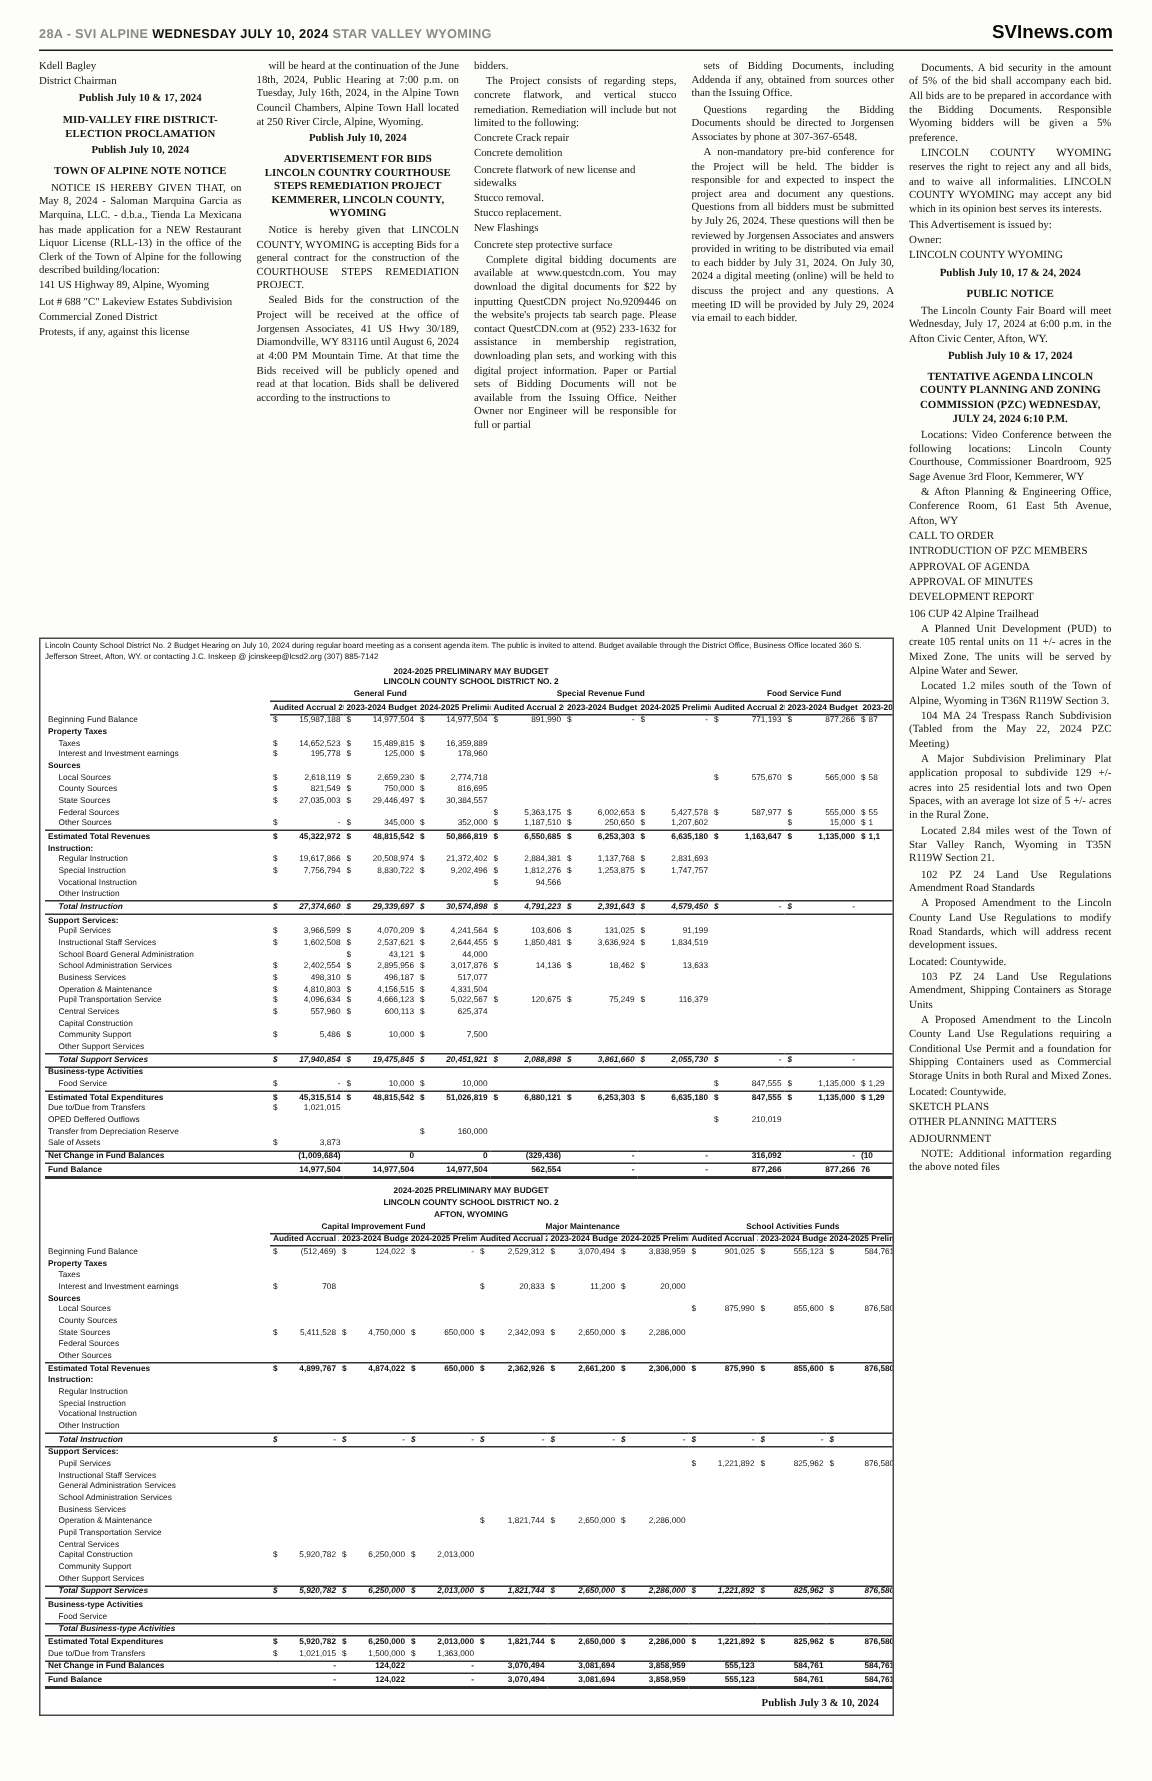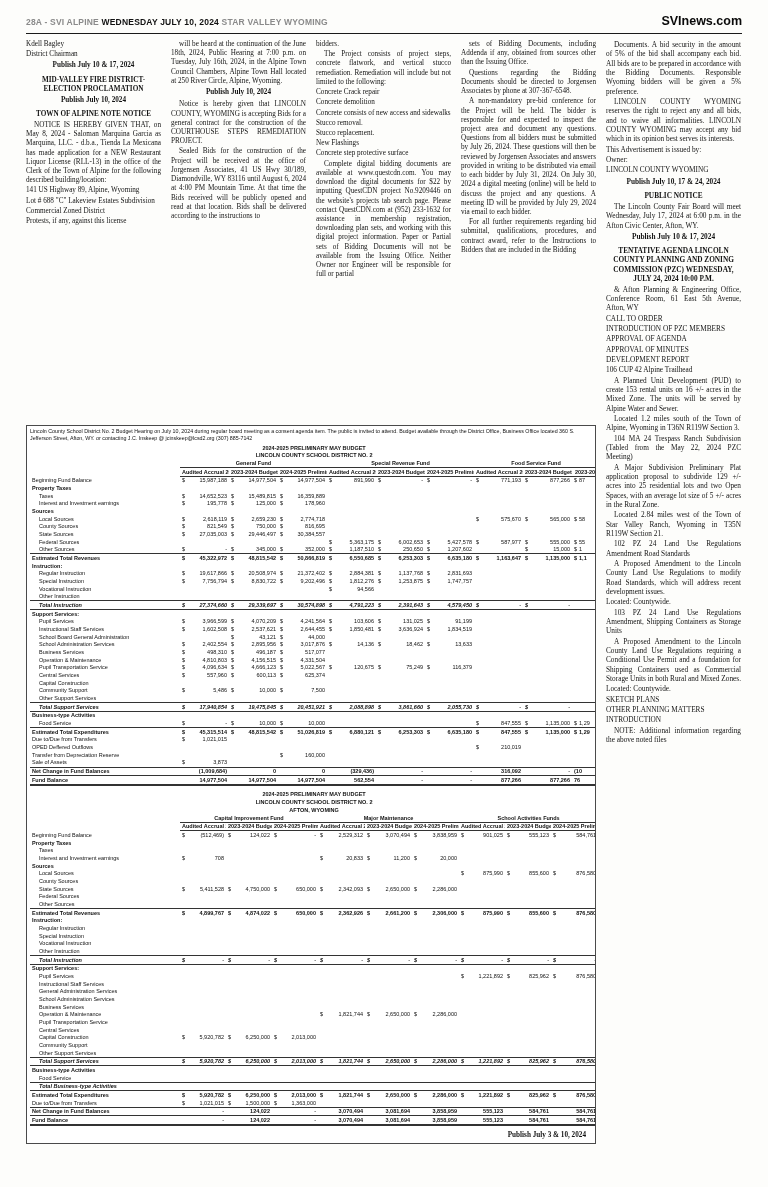--- a/index.html
+++ b/index.html
@@ -74,40 +74,40 @@
             <div class="blk h">TOWN OF ALPINE NOTE NOTICE</div>
             <div class="blk p">NOTICE IS HEREBY GIVEN THAT, on May 8, 2024 - Saloman Marquina Garcia as Marquina, LLC. - d.b.a., Tienda La Mexicana has made application for a NEW Restaurant Liquor License (RLL-13) in the office of the Clerk of the Town of Alpine for the following described building/location:</div>
             <div class="blk l">141 US Highway 89, Alpine, Wyoming</div>
             <div class="blk l">Lot # 688 "C" Lakeview Estates Subdivision</div>
             <div class="blk l">Commercial Zoned District</div>
             <div class="blk l">Protests, if any, against this license</div>
           </div>
         <div class="ncol">
             <div class="blk p">will be heard at the continuation of the June 18th, 2024, Public Hearing at 7:00  p.m. on Tuesday, July 16th, 2024, in the Alpine Town Council Chambers, Alpine Town Hall located at 250 River Circle, Alpine, Wyoming.</div>
             <div class="blk pub">Publish July 10, 2024</div>
+            <div class="blk h">ADVERTISEMENT FOR BIDS LINCOLN COUNTRY COURTHOUSE STEPS REMEDIATION PROJECT KEMMERER, LINCOLN COUNTY, WYOMING</div>
             <div class="blk p">Notice is hereby given that LINCOLN COUNTY, WYOMING is accepting Bids for a general contract for the construction of the COURTHOUSE STEPS REMEDIATION PROJECT.</div>
             <div class="blk p">Sealed Bids for the construction of the Project will be received at the office of Jorgensen Associates, 41 US Hwy 30/189, Diamondville, WY 83116 until August 6, 2024 at 4:00 PM Mountain Time. At that time the Bids received will be publicly opened and read at that location. Bids shall be delivered according to the instructions to</div>
           </div>
         <div class="ncol">
             <div class="blk l">bidders.</div>
-            <div class="blk p">The Project consists of project steps, concrete flatwork, and vertical stucco remediation. Remediation will include but not limited to the following:</div>
+            <div class="blk p">The Project consists of regarding steps, concrete flatwork, and vertical stucco remediation. Remediation will include but not limited to the following:</div>
             <div class="blk l">Concrete Crack repair</div>
             <div class="blk l">Concrete demolition</div>
-            <div class="blk l">Concrete consists of new access and sidewalks</div>
+            <div class="blk l">Concrete flatwork of new license and sidewalks</div>
             <div class="blk l">Stucco removal.</div>
             <div class="blk l">Stucco replacement.</div>
             <div class="blk l">New Flashings</div>
             <div class="blk l">Concrete step protective surface</div>
             <div class="blk p">Complete digital bidding documents are available at www.questcdn.com. You may download the digital documents for $22 by inputting QuestCDN project No.9209446 on the website's projects tab search page. Please contact QuestCDN.com at (952) 233-1632 for assistance in membership registration, downloading plan sets, and working with this digital project information. Paper or Partial sets of Bidding Documents will not be available from the Issuing Office. Neither Owner nor Engineer will be responsible for full or partial</div>
           </div>
         <div class="ncol">
             <div class="blk p">sets of Bidding Documents, including Addenda if any, obtained from sources other than the Issuing Office.</div>
             <div class="blk p">Questions regarding the Bidding Documents should be directed to Jorgensen Associates by phone at 307-367-6548.</div>
             <div class="blk p">A non-mandatory pre-bid conference for the Project will be held. The bidder is responsible for and expected to inspect the project area and document any questions. Questions from all bidders must be submitted by July 26, 2024. These questions will then be reviewed by Jorgensen Associates and answers provided in writing to be distributed via email to each bidder by July 31, 2024. On July 30, 2024 a digital meeting (online) will be held to discuss the project and any questions. A meeting ID will be provided by July 29, 2024 via email to each bidder.</div>
-            <div class="blk p">For all further requirements regarding bid submittal, qualifications, procedures, and contract award, refer to the Instructions to Bidders that are included in the Bidding</div>
           </div>
       </div>
       <div class="tablebox">
         <div class="tb-intro">Lincoln County School District No. 2 Budget Hearing on July 10, 2024 during regular board meeting as a consent agenda item. The public is invited to attend. Budget available through the District Office, Business Office located 360 S. Jefferson Street, Afton, WY. or contacting J.C. Inskeep @ jcinskeep@lcsd2.org (307) 885-7142</div>
         <div id="t1mount">
             <table class="budget-table">
               <colgroup>
                 <col style="width: 150px;">
                 <col style="width: 49px;">
                 <col style="width: 49px;">
@@ -2140,38 +2140,39 @@
     <div class="ncol col5">
         <div class="blk p">Documents. A bid security in the amount of 5% of the bid shall accompany each bid. All bids are to be prepared in accordance with the Bidding Documents. Responsible Wyoming bidders will be given a 5% preference.</div>
         <div class="blk p">LINCOLN COUNTY WYOMING reserves the right to reject any and all bids, and to waive all informalities. LINCOLN COUNTY WYOMING may accept any bid which in its opinion best serves its interests.</div>
         <div class="blk l">This Advertisement is issued by:</div>
         <div class="blk l">Owner:</div>
         <div class="blk l">LINCOLN COUNTY WYOMING</div>
         <div class="blk pub">Publish July 10, 17 &amp; 24, 2024</div>
         <div class="blk h">PUBLIC NOTICE</div>
         <div class="blk p">The Lincoln County Fair Board will meet Wednesday, July 17, 2024 at 6:00 p.m. in the Afton Civic Center, Afton, WY.</div>
         <div class="blk pub">Publish July 10 &amp; 17, 2024</div>
-        <div class="blk h">TENTATIVE AGENDA LINCOLN COUNTY PLANNING AND ZONING COMMISSION (PZC) WEDNESDAY, JULY 24, 2024 10:00 P.M.</div>
+        <div class="blk h">TENTATIVE AGENDA LINCOLN COUNTY PLANNING AND ZONING COMMISSION (PZC) WEDNESDAY, JULY 24, 2024 6:10 P.M.</div>
+        <div class="blk p">Locations:  Video Conference between the following locations: Lincoln County Courthouse, Commissioner Boardroom, 925 Sage Avenue 3rd Floor, Kemmerer, WY</div>
         <div class="blk p">&amp; Afton Planning &amp; Engineering Office, Conference Room, 61 East 5th Avenue, Afton, WY</div>
         <div class="blk l">CALL TO ORDER</div>
         <div class="blk l">INTRODUCTION OF PZC MEMBERS</div>
         <div class="blk l">APPROVAL OF AGENDA</div>
         <div class="blk l">APPROVAL OF MINUTES</div>
         <div class="blk l">DEVELOPMENT REPORT</div>
         <div class="blk l">106 CUP 42 Alpine Trailhead</div>
-        <div class="blk p">A Planned Unit Development (PUD) to create 153 rental units on 16 +/- acres in the Mixed Zone. The units will be served by Alpine Water and Sewer.</div>
+        <div class="blk p">A Planned Unit Development (PUD) to create 105 rental units on 11 +/- acres in the Mixed Zone. The units will be served by Alpine Water and Sewer.</div>
         <div class="blk p">Located 1.2 miles south of the Town of Alpine, Wyoming in T36N R119W Section 3.</div>
         <div class="blk p">104 MA 24 Trespass Ranch Subdivision (Tabled from the May 22, 2024 PZC Meeting)</div>
         <div class="blk p">A Major Subdivision Preliminary Plat application proposal to subdivide 129 +/- acres into 25 residential lots and two Open Spaces, with an average lot size of 5 +/- acres in the Rural Zone.</div>
         <div class="blk p">Located 2.84 miles west of the Town of Star Valley Ranch, Wyoming in T35N R119W Section 21.</div>
         <div class="blk p">102 PZ 24 Land Use Regulations Amendment Road Standards</div>
         <div class="blk p">A Proposed Amendment to the Lincoln County Land Use Regulations to modify Road Standards, which will address recent development issues.</div>
         <div class="blk l">Located: Countywide.</div>
         <div class="blk p">103 PZ 24 Land Use Regulations Amendment, Shipping Containers as Storage Units</div>
         <div class="blk p">A Proposed Amendment to the Lincoln County Land Use Regulations requiring a Conditional Use Permit and a foundation for Shipping Containers used as Commercial Storage Units in both Rural and Mixed Zones.</div>
         <div class="blk l">Located: Countywide.</div>
         <div class="blk l">SKETCH PLANS</div>
         <div class="blk l">OTHER PLANNING MATTERS</div>
-        <div class="blk l">INTRODUCTION</div>
+        <div class="blk l">ADJOURNMENT</div>
         <div class="blk p">NOTE:  Additional information regarding the above noted files</div>
       </div>
   </div>
 </div>
 
 </body></html>

